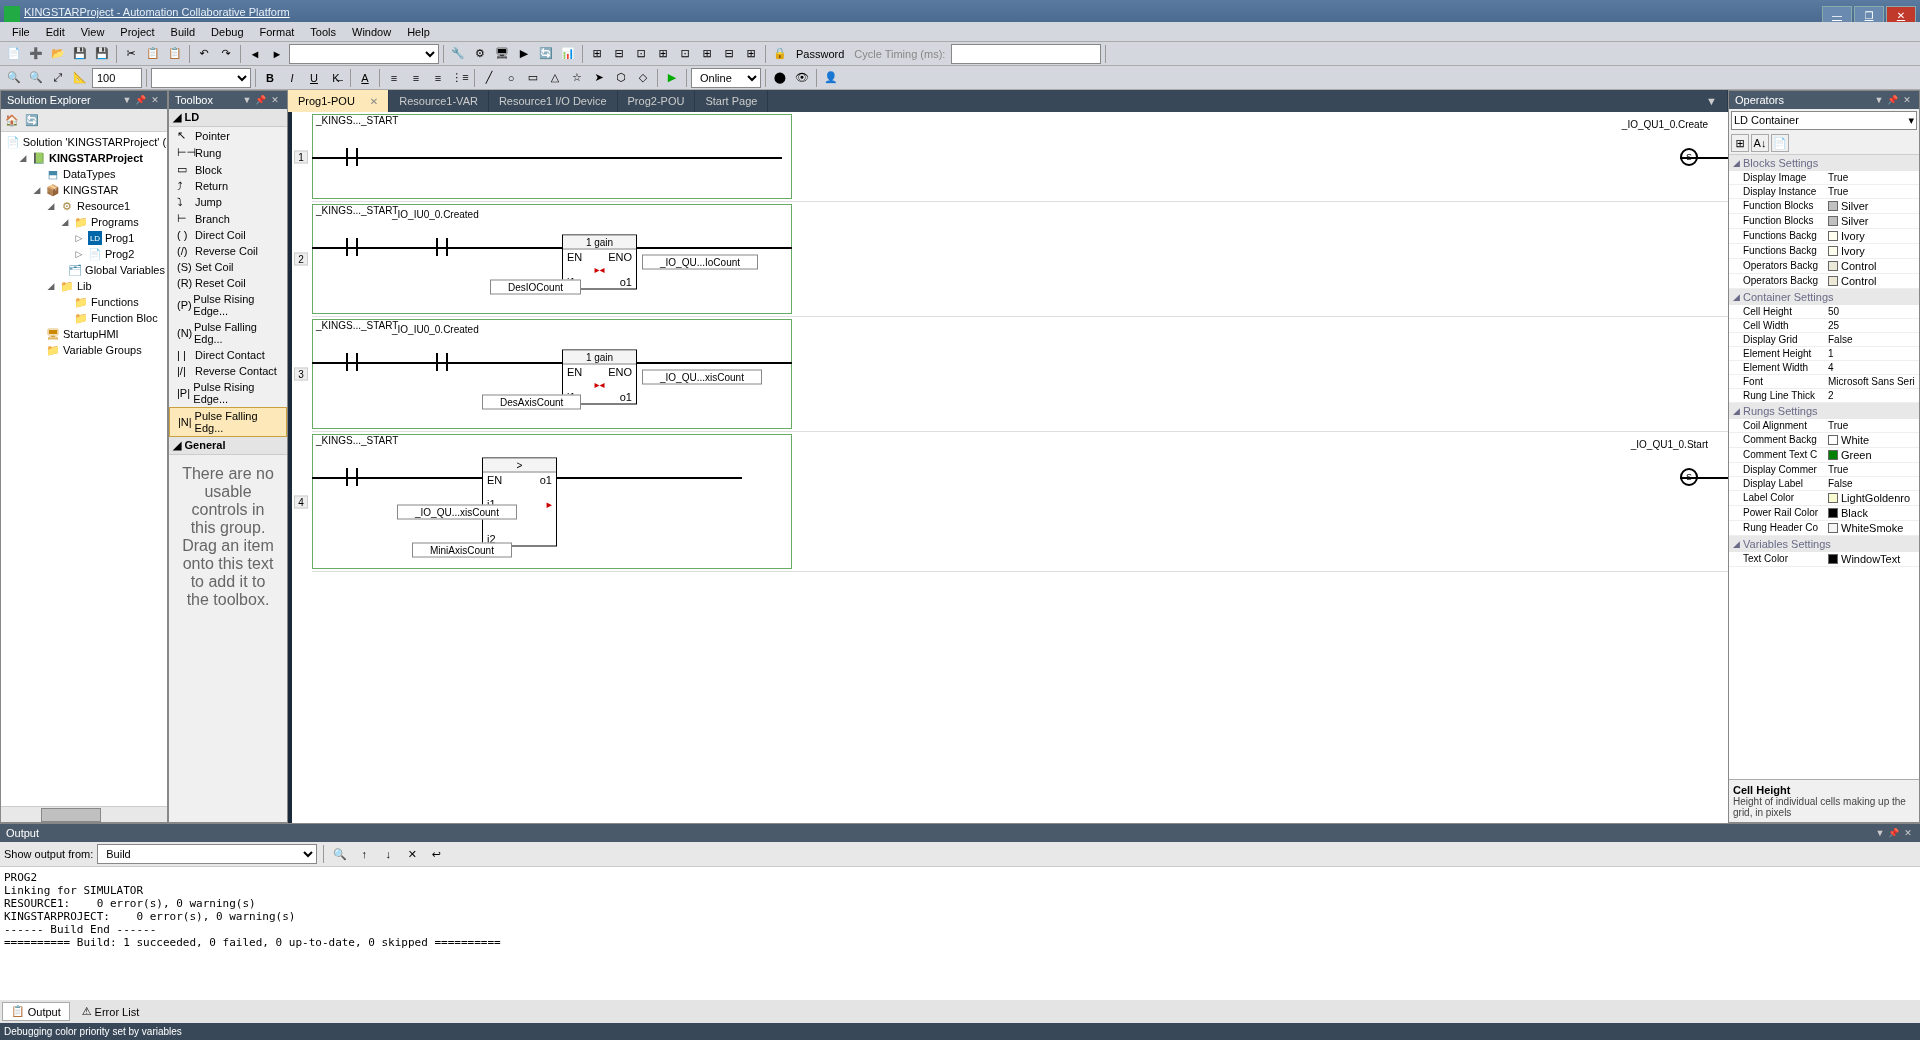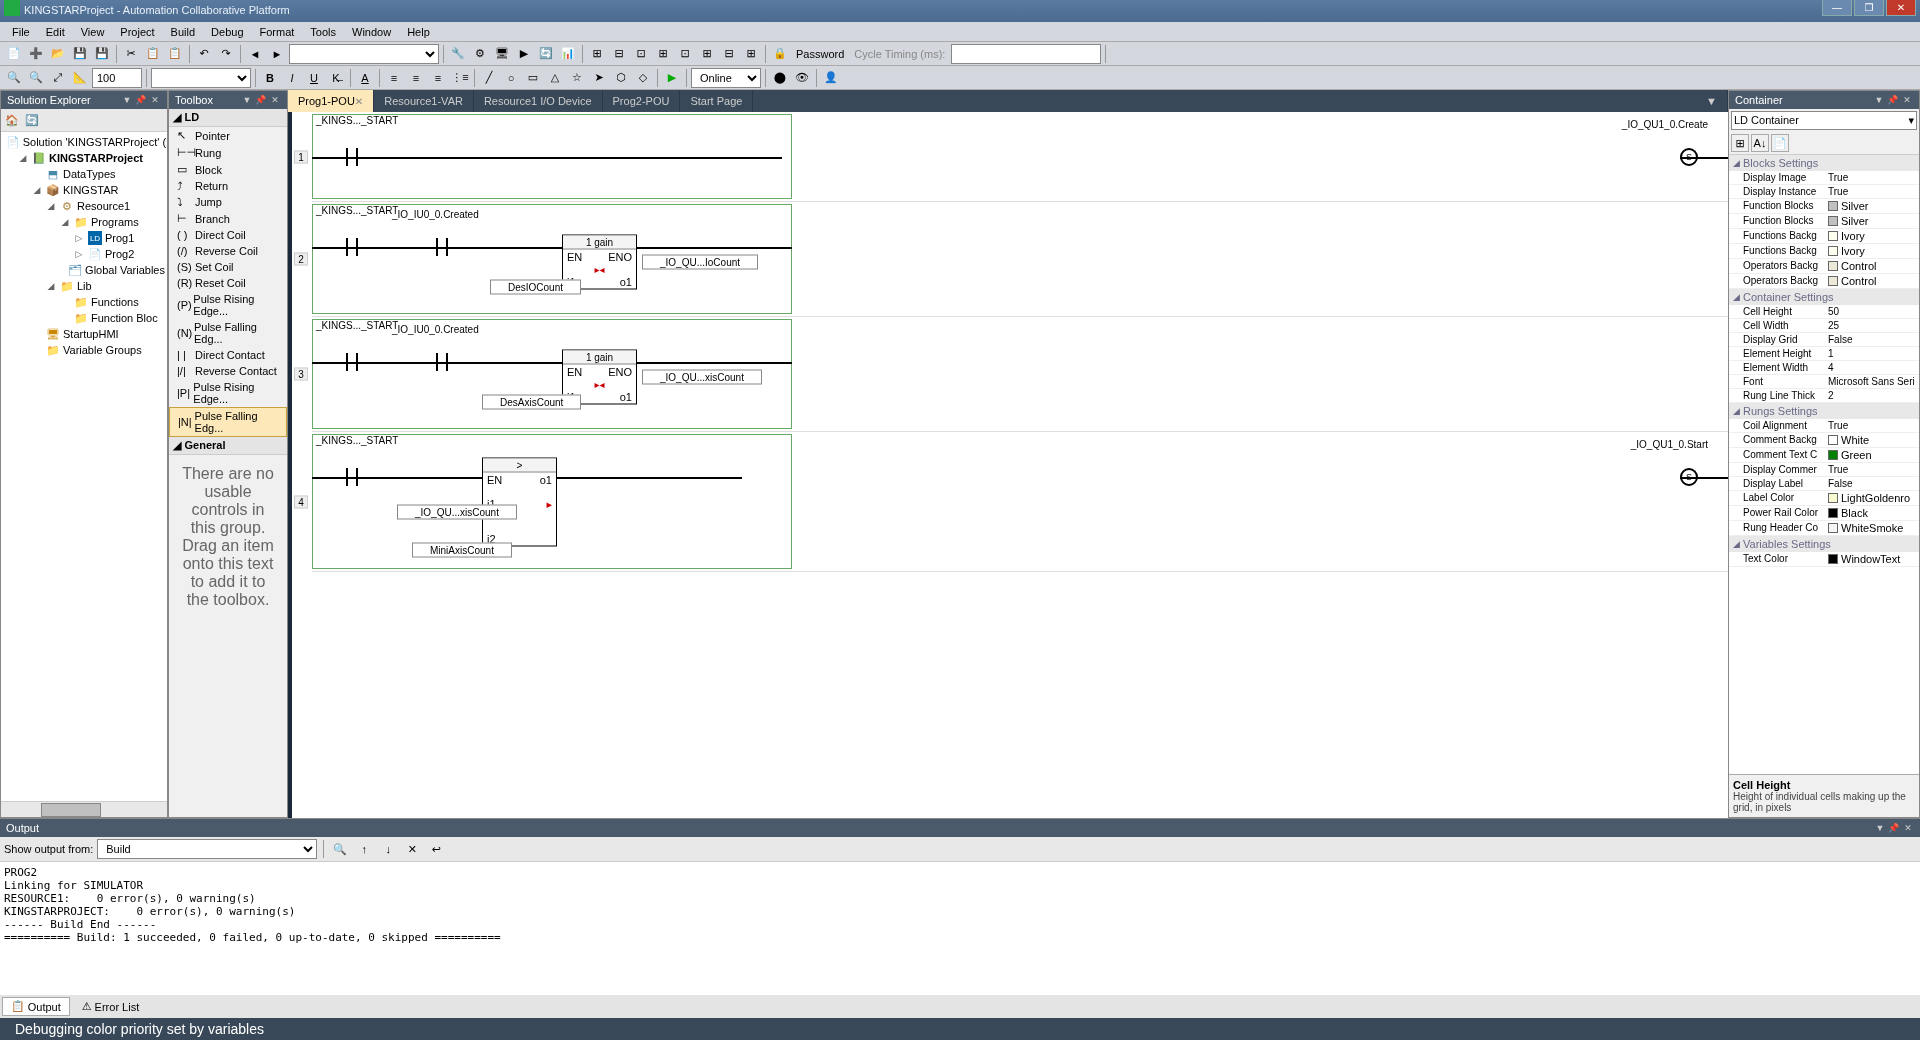--- a/index.html
+++ b/index.html
@@ -1,19 +1,19 @@
 <!DOCTYPE html>
 <html><head>
 <meta charset="utf-8">
 <style>
 * { margin: 0; padding: 0; box-sizing: border-box; font-family: 'Segoe UI', Tahoma, sans-serif; font-size: 11px; }
 body { background: #e8e8e8; height: 100vh; overflow: hidden; display: flex; flex-direction: column; }
 
 
-.titlebar { background: linear-gradient(#5a7aa0, #4a6a90); color: #fff; height: 22px; display: flex; align-items: flex-end; padding: 6px 4px; }
+.titlebar { background: linear-gradient(#5a7aa0, #4a6a90); color: #fff; height: 22px; display: flex; align-items: flex-start; padding: 6px 4px; text-decoration: underline; }
 .titlebar .icon { width: 16px; height: 16px; background: #2a4; margin-right: 4px; }
 .titlebar .title { flex: 1; font-size: 11px; color: #e8f0f8; }
 .titlebar .winbtns { display: flex; }
 .titlebar .winbtn { width: 30px; height: 18px; background: #6a8ab0; border: 1px solid #8aa; margin-left: 2px; display: flex; align-items: center; justify-content: center; color: #fff; font-size: 10px; cursor: pointer; }
 .titlebar .winbtn.close { background: #c0392b; }
 
 
 .menubar { background: #d4d7dd; height: 20px; display: flex; align-items: center; padding: 0 4px; border-bottom: 1px solid #aaa; }
 .menubar .menuitem { padding: 2px 8px; cursor: pointer; }
 
@@ -51,21 +51,21 @@
 .toolbox { width: 120px; }
 .tb-group-header { background: #e4e4e4; padding: 2px 4px; font-weight: bold; cursor: pointer; border-bottom: 1px solid #ccc; }
 .tb-item { padding: 2px 4px 2px 8px; display: flex; align-items: center; cursor: pointer; }
 .tb-item.selected { background: #fce8b8; border: 1px solid #c8a040; }
 .tb-item-icon { width: 18px; font-size: 11px; }
 .tb-msg { padding: 10px; text-align: center; color: #666; font-size: 16px; }
 
 
 .editor-area { flex: 1; display: flex; flex-direction: column; background: #fff; }
 .tabs { background: #384858; display: flex; height: 22px; }
-.tab { padding: 4px 10px; color: #ccc; cursor: pointer; display: flex; align-items: center; gap: 0; border-right: 1px solid #2a3848; }
+.tab { padding: 4px 10px; color: #ccc; cursor: pointer; display: flex; align-items: center; gap: 15px; border-right: 1px solid #2a3848; }
 .tab.active { background: #fce8b8; color: #000; }
 .tab .close { font-size: 10px; color: #888; }
 .ld-canvas { flex: 1; background: #fff; overflow: auto; position: relative; border-left: 4px solid #1a2a3a; }
 .rung { position: relative; height: 120px; border-bottom: 1px solid #dedede; }
 .rung-header { position: absolute; left: 0; top: 2px; font-size: 10px; padding: 1px 4px; }
 .rung-num { position: absolute; left: -18px; top: 50%; width: 14px; text-align: center; font-size: 10px; background: #eee; border: 1px solid #ccc; transform: translateY(-50%); }
 .rail { position: absolute; height: 2px; background: #000; }
 .contact { position: absolute; width: 20px; height: 20px; transform: translateY(-50%); }
 .contact::before, .contact::after { content:''; position: absolute; width: 2px; height: 18px; background: #000; top: 1px; }
 .contact::before { left: 4px; }
@@ -96,21 +96,21 @@
 
 
 .output-panel { height: 200px; background: #f0f0f0; border-top: 1px solid #888; display: flex; flex-direction: column; }
 .output-toolbar { background: #e8e8e8; padding: 2px 4px; display: flex; align-items: center; gap: 4px; border-bottom: 1px solid #ccc; }
 .output-content { flex: 1; background: #fff; font-family: 'Consolas', monospace; font-size: 11px; padding: 4px; white-space: pre; overflow: auto; }
 .output-tabs { background: #e4e4e4; display: flex; padding: 2px; gap: 4px; }
 .output-tab { padding: 2px 8px; cursor: pointer; display: flex; align-items: center; gap: 3px; }
 .output-tab.active { background: #fff; border: 1px solid #aaa; }
 
 
-.statusbar { background: #384858; color: #fff; padding: 3px 15px; font-size: 14px; }
+.statusbar { background: #384858; color: #fff; padding: 3px 4px; font-size: 10px; }
 
 .hscroll { height: 16px; background: #e8e8e8; border-top: 1px solid #ccc; position: relative; }
 .hscroll-thumb { position: absolute; height: 14px; top: 1px; left: 40px; width: 60px; background: #c0c0c0; border: 1px solid #888; }
 
 </style>
 </head>
 <body>
 
 <div class="titlebar">
   <div class="icon"></div>
@@ -492,21 +492,21 @@
         <div class="pin-box" style="left:100px; top:118px">MiniAxisCount</div>
         <div class="rail" style="left:245px; width:185px; top:45px"></div>
         <div class="coil" style="right:30px; top:45px">S</div>
         <div class="rail" style="right:0; width:48px; top:45px"></div>
       </div>
     </div>
   </div>
 
   <div class="panel properties">
     <div class="panel-header">
-      <span>Container</span>
+      <span>Operators</span>
       <div class="ph-btns">
         <div class="ph-btn">▼</div>
         <div class="ph-btn">📌</div>
         <div class="ph-btn">✕</div>
       </div>
     </div>
     <div class="prop-type-sel"><span>LD Container</span> <span style="float:right">▾</span></div>
     <div class="prop-toolbar">
       <div class="tbtn">⊞</div>
       <div class="tbtn">A↓</div>

